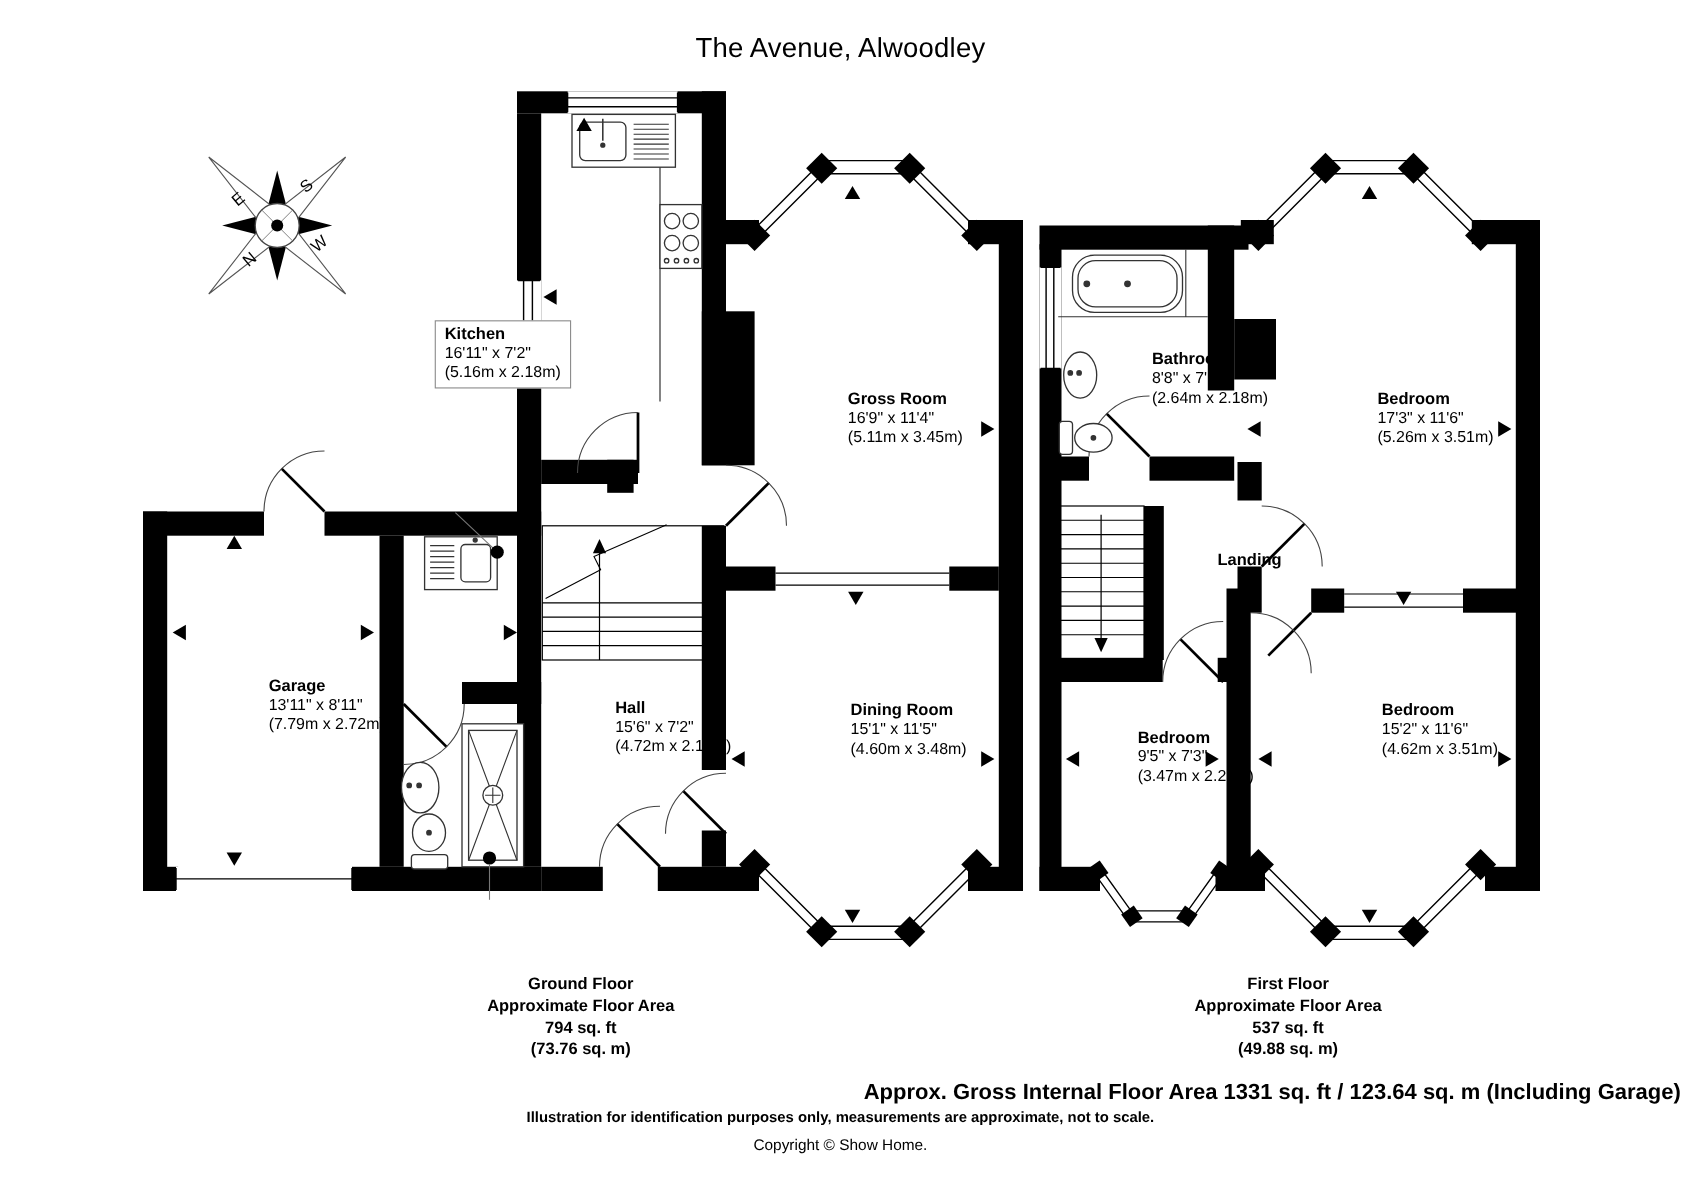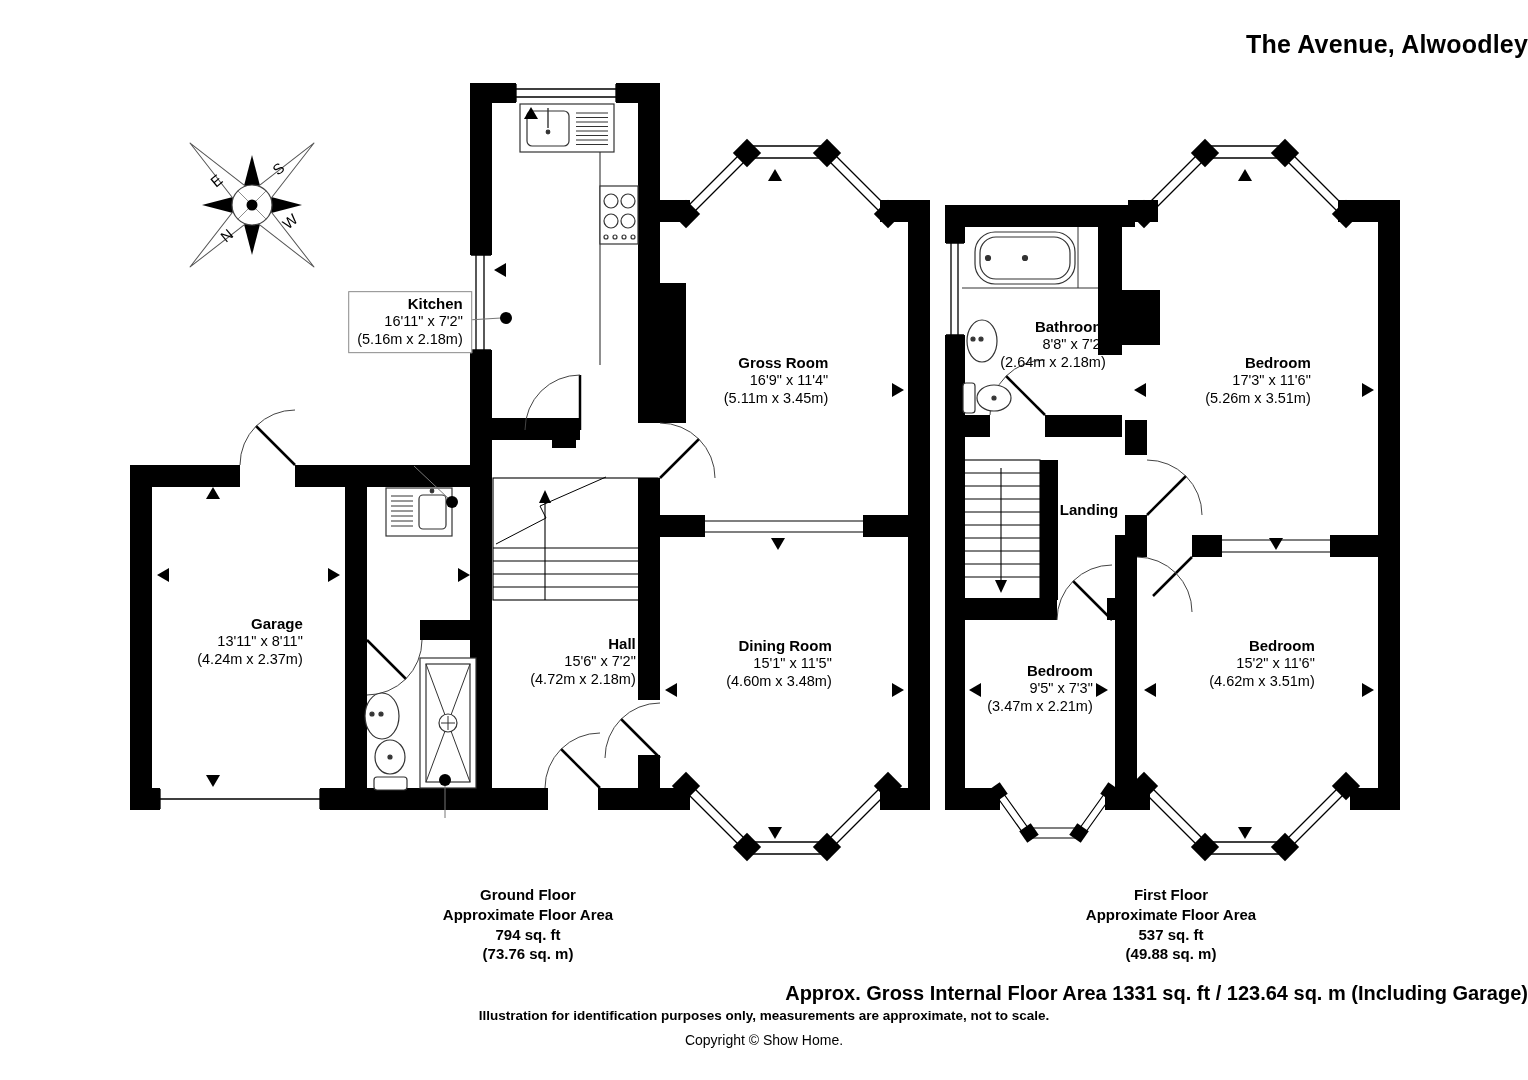--- a/index.html
+++ b/index.html
@@ -1,22 +1,22 @@
 <!DOCTYPE html>
 <html><head>
 <meta charset="utf-8">
 <style>
   html,body{margin:0;padding:0;background:#fff;}
   .page{position:relative;width:1528px;height:1080px;background:#fff;overflow:hidden;
         font-family:"Liberation Sans","DejaVu Sans",sans-serif;color:#000;}
   svg.plan{position:absolute;left:0;top:0;}
-  .title{position:absolute;left:0;top:30px;width:100%;text-align:right;
-         font-size:25px;font-weight:bold;letter-spacing:.2px;}
-  .room-label{position:absolute;transform:translate(-50%,-50%);text-align:right;
-              line-height:1.22;white-space:nowrap;z-index:5;}
+  .title{position:absolute;left:0;top:30px;width:100%;text-align:center;
+         font-size:25px;font-weight:normal;letter-spacing:.2px;}
+  .room-label{position:absolute;transform:translate(-50%,-50%);text-align:left;
+              line-height:1.22;white-space:nowrap;z-index:5;margin-left:47px;}
   .room-label .rname{font-weight:bold;font-size:15px;}
   .room-label .rdim{font-size:14.5px;}
   .boxed{background:#fff;border:1px solid #8a8a8a;padding:3px 8px;}
   .summary{position:absolute;transform:translate(-50%,-50%);text-align:center;
            font-weight:bold;font-size:15px;line-height:1.32;white-space:nowrap;z-index:5;}
   .gross{position:absolute;left:0;top:982px;width:100%;text-align:right;
          font-size:20px;font-weight:bold;}
   .disclaimer{position:absolute;left:0;top:1008px;width:100%;text-align:center;font-size:13.5px;font-weight:bold;}
   .copyright{position:absolute;left:0;top:1032px;width:100%;text-align:center;font-size:14px;}
 </style>
@@ -301,24 +301,24 @@
   <div class="room-label boxed" style="left:410px;top:322px">
     <div class="rname">Kitchen</div>
     <div class="rdim">16'11" x 7'2"</div>
     <div class="rdim">(5.16m x 2.18m)</div>
   </div>
 
 
   <div class="room-label" style="left:250px;top:642px">
     <div class="rname">Garage</div>
     <div class="rdim">13'11" x 8'11"</div>
-    <div class="rdim">(4.24m x 2.37m)</div>
-  </div>
-
-  <div class="room-label" style="left:583px;top:662px">
+    <div class="rdim">(7.79m x 2.72m)</div>
+  </div>
+
+  <div class="room-label" style="left:565px;top:662px">
     <div class="rname">Hall</div>
     <div class="rdim">15'6" x 7'2"</div>
     <div class="rdim">(4.72m x 2.18m)</div>
   </div>
 
   <div class="room-label" style="left:776px;top:381px">
     <div class="rname">Gross Room</div>
     <div class="rdim">16'9" x 11'4"</div>
     <div class="rdim">(5.11m x 3.45m)</div>
   </div>

